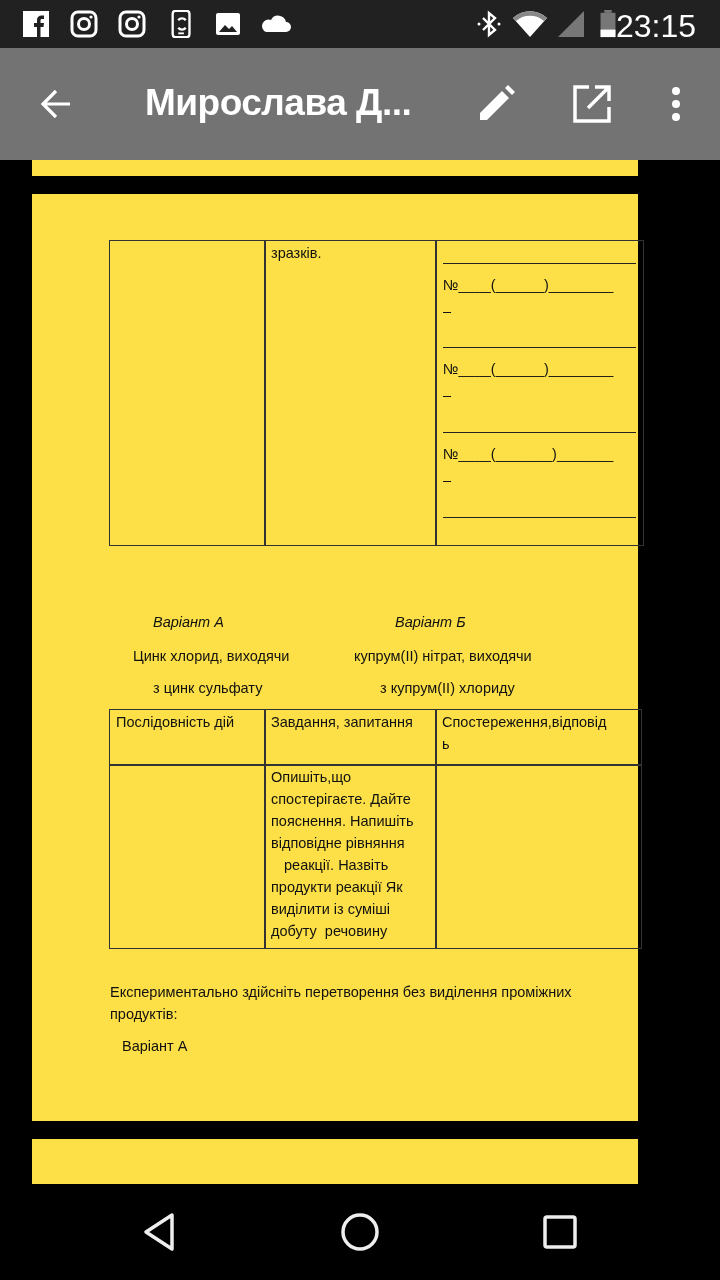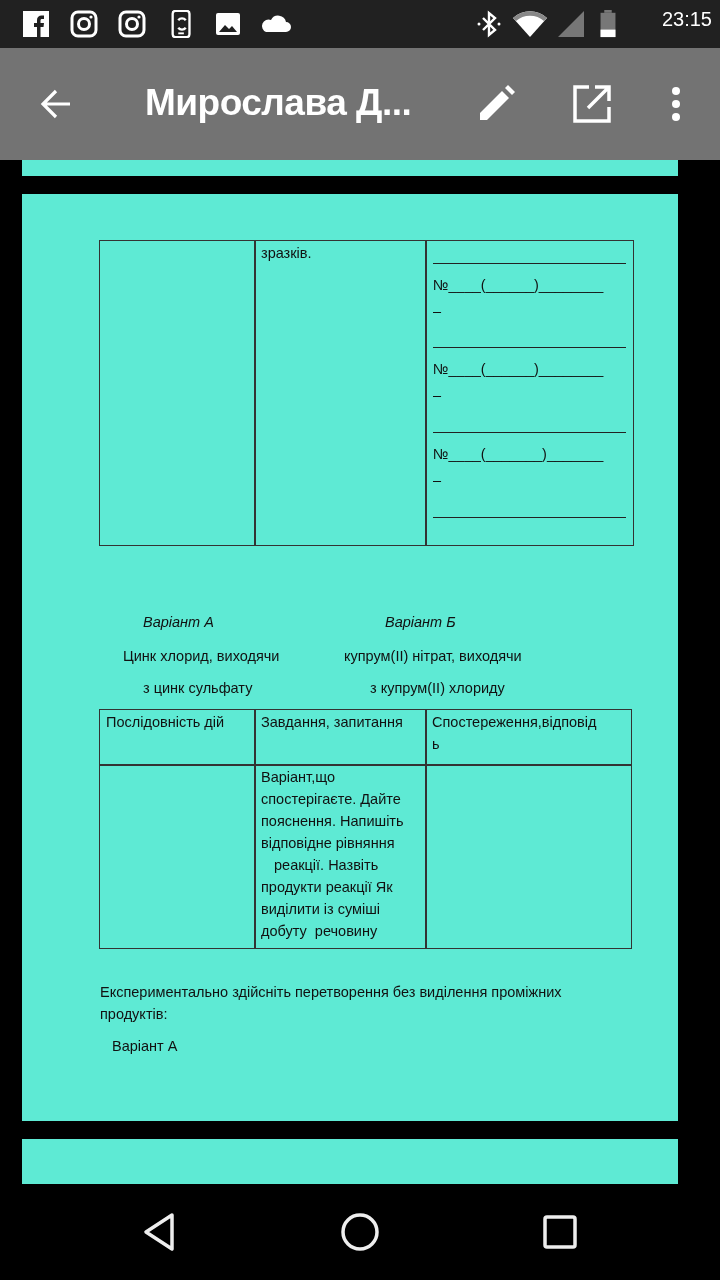--- a/index.html
+++ b/index.html
@@ -1,27 +1,27 @@
 <!DOCTYPE html>
 <html><head>
 <meta charset="utf-8">
 <style>
   * { box-sizing: border-box; margin: 0; padding: 0; }
   html, body { width: 720px; height: 1280px; background: #000; overflow: hidden; }
   body { position: relative; font-family: "Liberation Sans", sans-serif; }
 
   .status-bar { position: absolute; left: 0; top: 0; width: 720px; height: 48px; background: #212121; }
   .sb-icon { position: absolute; top: 10px; height: 28px; }
-  .clock { position: absolute; right: 8px; top: 8px; color: #fff; font-size: 20px; font-family: "Liberation Sans", sans-serif; text-align: center; }
+  .clock { position: absolute; right: 24px; top: 8px; color: #fff; font-size: 32px; font-family: "Liberation Sans", sans-serif; text-align: center; }
 
   .app-bar { position: absolute; left: 0; top: 48px; width: 720px; height: 112px; background: #737373; }
   .app-btn { position: absolute; top: 32px; width: 48px; height: 48px; display: flex; align-items: center; justify-content: center; cursor: pointer; }
   .app-title { position: absolute; left: 145px; top: 34px; color: #fff; font-size: 37px; font-weight: bold; font-family: "Liberation Sans", sans-serif; white-space: nowrap; letter-spacing: -0.5px; }
 
-  .page { position: absolute; left: 22px; width: 656px; background: #5eead4; }
+  .page { position: absolute; left: 32px; width: 606px; background: #fde047; }
   .page-prev { top: 160px; height: 16px; }
   .page-main { top: 194px; height: 927px; }
   .page-next { top: 1139px; height: 45px; }
 
   .doc { position: absolute; font-family: "Liberation Sans", sans-serif; color: #111; font-size: 14.5px; }
   .tbl { position: absolute; border: 1.5px solid #333; }
   .vline { position: absolute; top: 0; bottom: 0; width: 1.5px; background: #333; }
   .hline { position: absolute; left: 0; right: 0; height: 1.5px; background: #333; }
   .cell-text { position: absolute; font-size: 14.5px; line-height: 21.5px; color: #111; }
   .blank-line { position: absolute; height: 1.2px; background: #222; }
@@ -141,21 +141,21 @@
 
   <div class="tbl" style="left:77px; top:515px; width:533px; height:240px;">
     <div class="vline" style="left:154px;"></div>
     <div class="vline" style="left:325px;"></div>
     <div class="hline" style="top:54px;"></div>
     <div class="cell-text" style="left:6px; top:2px;">Послідовність дій</div>
     <div class="cell-text" style="left:161px; top:2px;">Завдання, запитання</div>
     <div class="cell-text" style="left:332px; top:2px; white-space:nowrap;">Спостереження,відповід</div>
     <div class="cell-text" style="left:332px; top:24px;">ь</div>
 
-    <div class="cell-text" style="left:161px; top:57px; white-space:nowrap;">Варіант,що</div>
+    <div class="cell-text" style="left:161px; top:57px; white-space:nowrap;">Опишіть,що</div>
     <div class="cell-text" style="left:161px; top:79px; white-space:nowrap;">спостерігаєте. Дайте</div>
     <div class="cell-text" style="left:161px; top:101px; white-space:nowrap;">пояснення. Напишіть</div>
     <div class="cell-text" style="left:161px; top:123px; white-space:nowrap;">відповідне рівняння</div>
     <div class="cell-text" style="left:161px; top:145px; white-space:nowrap;margin-left:13px;">реакції. Назвіть</div>
     <div class="cell-text" style="left:161px; top:167px; white-space:nowrap;">продукти реакції Як</div>
     <div class="cell-text" style="left:161px; top:189px; white-space:nowrap;">виділити із суміші</div>
     <div class="cell-text" style="left:161px; top:211px; white-space:pre;">добуту  речовину</div>
   </div>
 
   <div class="doc abs" style="left:78px; top:790px;">Експериментально здійсніть перетворення без виділення проміжних</div>

